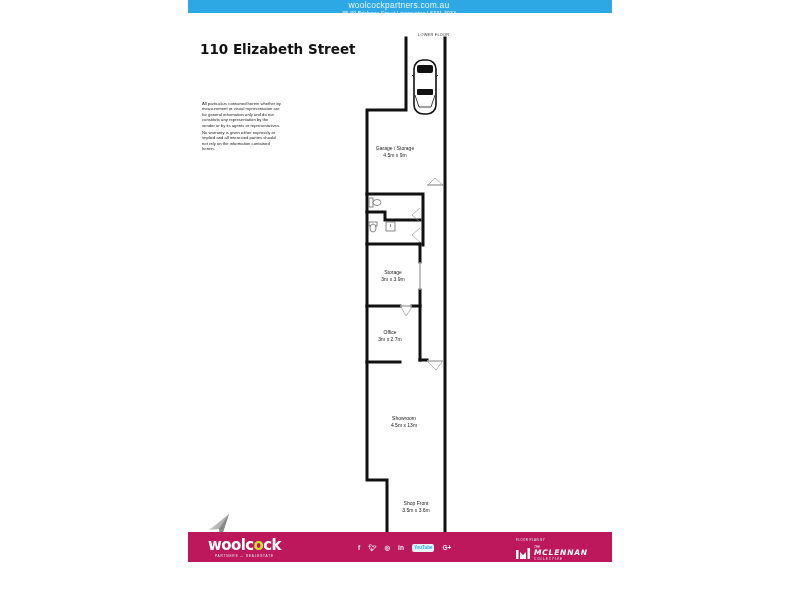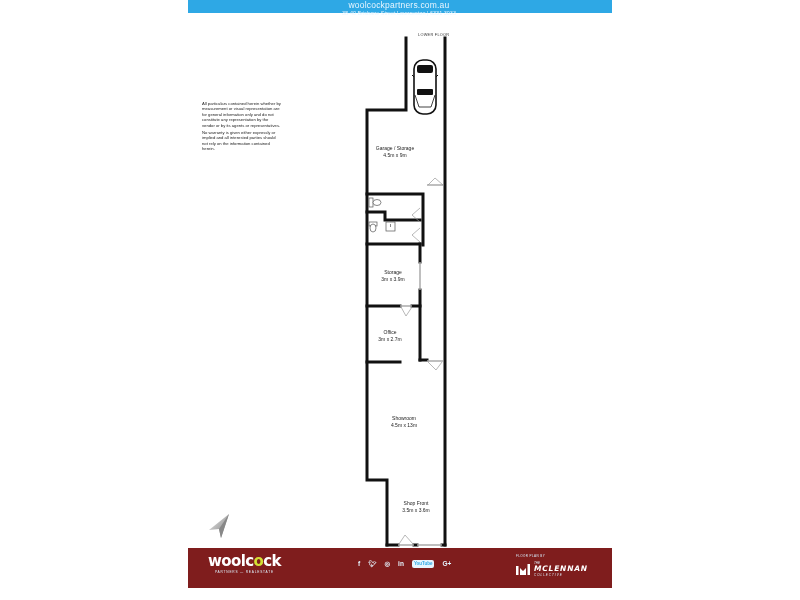--- a/index.html
+++ b/index.html
@@ -32,21 +32,21 @@
     transform: translateX(-50%); white-space: nowrap;
   }
   .floor-label {
     position: absolute; left: 418px; top: 33px; font-size: 3.8px; letter-spacing: 0.3px; color: #333;
   }
 
   .compass { position: absolute; left: 205px; top: 512px; width: 28px; height: 26px; }
 
   .green-bar { position: absolute; left: 188px; top: 556px; width: 424px; height: 6px; background: #b6cf2e; }
   .footer {
-    position: absolute; left: 188px; top: 548px; width: 424px; height: 40px; background: #7f1d1d;
+    position: absolute; left: 188px; top: 532px; width: 424px; height: 30px; background: #be185d;
     color: #fff;
   }
   .logo { position: absolute; left: 20px; top: 5px; text-align: center; }
   .logo .word { font-family: "DejaVu Sans", sans-serif; font-weight: bold; font-size: 15px; letter-spacing: -0.6px; line-height: 16px; color: #fff; }
   .logo .word .dot { color: #d4df34; }
   .logo .sub { font-size: 3.2px; letter-spacing: 0.8px; color: #e0f3ff; margin-top: 1px; }
 
   .social { position: absolute; left: 170px; top: 12px; display: flex; gap: 8px; align-items: center; }
   .social span { font-size: 6.5px; font-weight: bold; color: #e6f5ff; line-height: 8px; }
   .social .yt { background: #e6f5ff; color: #2ea8e5; padding: 0 2px; border-radius: 2px; font-size: 4.5px; }
@@ -61,20 +61,21 @@
 </style>
 </head>
 <body>
 
 <div class="top-bar">
   <span class="site">woolcockpartners.com.au</span>
   <span class="addr">38-40 Brisbane Street Launceston | 6331 3033</span>
 </div>
 
 <div class="title">
+  <div>110 Elizabeth Street</div>
 </div>
 
 <div class="disclaimer">
   <p>All particulars contained herein whether by measurement or visual representation are for general information only and do not constitute any representation by the vendor or by its agents or representatives.</p>
   <p>No warranty is given either expressly or implied and all interested parties should not rely on the information contained herein.</p>
 </div>
 
 <svg class="plan" viewBox="0 0 800 600" xmlns="http://www.w3.org/2000/svg">
   <g fill="none" stroke="#111" stroke-width="3" stroke-linecap="square">
 

